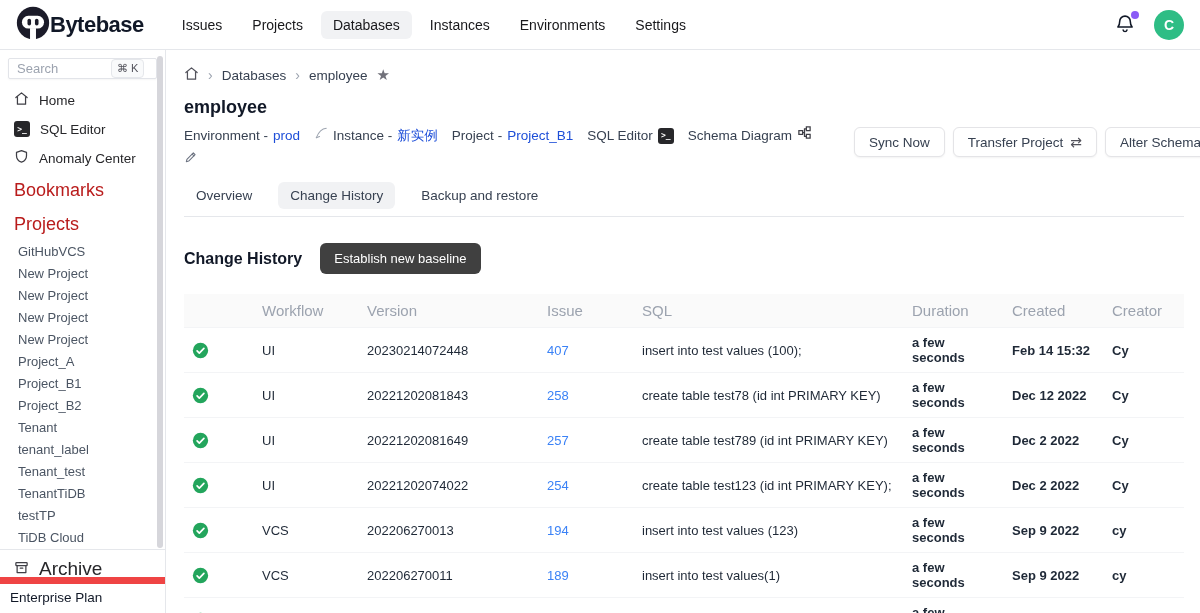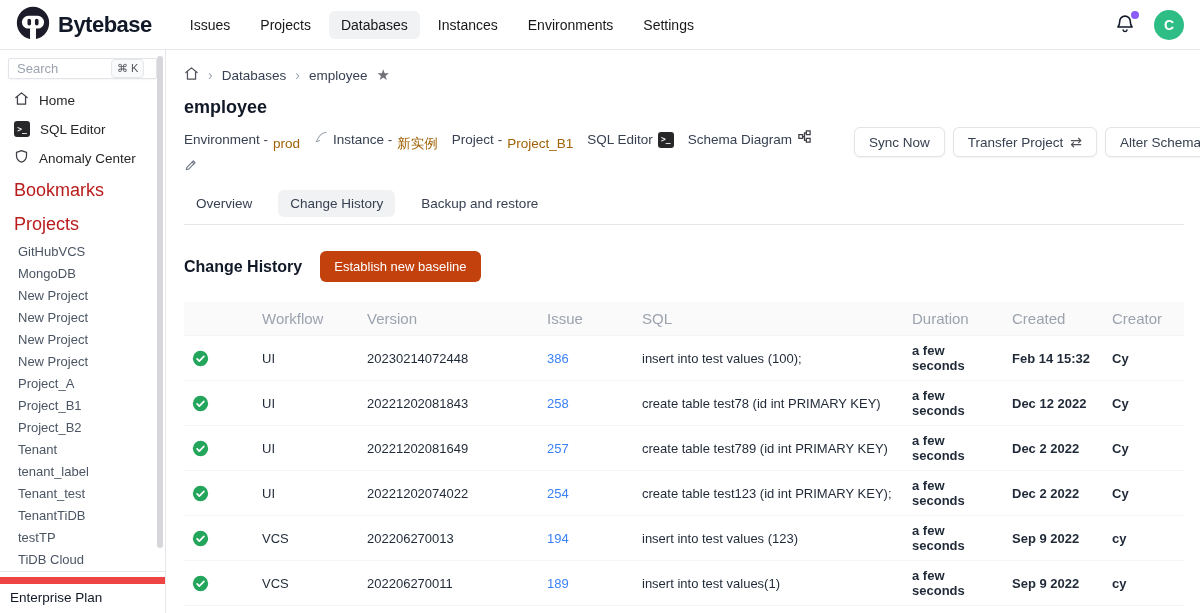--- a/index.html
+++ b/index.html
@@ -1,21 +1,21 @@
 <!DOCTYPE html>
 <html><head>
 <meta charset="utf-8">
 <style>
   * { box-sizing: border-box; margin: 0; padding: 0; }
   html,body { width:1200px; height:613px; overflow:hidden; background:#fff;
     font-family:"Liberation Sans", sans-serif; color:#374151; }
 
   
   .topbar { height:50px; border-bottom:1px solid #e5e7eb; display:flex; align-items:center; padding:0 16px; background:#fff; }
-  .logo { display:flex; align-items:center; gap:8px; cursor:pointer; }
+  .logo { display:flex; align-items:center; gap:0; cursor:pointer; }
   .brand { font-size:22px; font-weight:800; color:#111827; letter-spacing:-0.5px; }
   .topnav { display:flex; align-items:center; gap:6px; margin-left:26px; }
   .topnav-item { padding:6px 12px; font-size:14px; color:#18181b; border-radius:6px; cursor:pointer; white-space:nowrap; }
   .topnav-item.active { background:#f1f2f4; }
   .topbar-right { margin-left:auto; display:flex; align-items:center; gap:16px; }
   .bell-wrap { position:relative; width:24px; height:24px; cursor:pointer; }
   .bell-dot { position:absolute; top:-2px; right:-1px; width:8px; height:8px; border-radius:50%; background:#8b5cf6; }
   .avatar { width:30px; height:30px; border-radius:50%; background:#2ebd85; color:#fff; display:flex; align-items:center; justify-content:center; font-size:14px; font-weight:600; cursor:pointer; }
 
   
@@ -40,34 +40,34 @@
   .breadcrumb { display:flex; align-items:center; gap:9px; font-size:13.5px; color:#374151; padding-top:4px; }
   .crumb-sep { color:#9ca3af; font-size:14px; }
   .crumb-link { cursor:pointer; }
   .fav-star { color:#71717a; font-size:15px; cursor:pointer; }
   .page-title { font-size:18px; font-weight:700; color:#111827; margin:13px 0 7px 0; }
 
   .header-block { display:flex; justify-content:space-between; align-items:flex-start;gap:42px; }
   .meta-col { display:flex; flex-direction:column; gap:3px; }
   .meta-row { display:flex; align-items:center; gap:14px; font-size:13.5px; color:#374151; line-height:21px; flex-wrap:nowrap; }
   .meta-item { display:flex; align-items:center; gap:5px; white-space:nowrap; }
-  .blue-link { color:#a16207; cursor:pointer;margin-top:8px; }
+  .blue-link { color:#1d4ed8; cursor:pointer; }
   .actions { display:flex; gap:8px; margin-top:2px; }
   .btn { background:#fff; border:1px solid #e4e4e7; box-shadow:0 1px 2px rgba(0,0,0,.05); border-radius:6px; padding:6px 14px; font-size:13.5px; color:#374151; display:flex; align-items:center; gap:7px; cursor:pointer; white-space:nowrap; }
   .transfer-glyph { font-size:14px; color:#52525b; }
 
   
   .tabs { display:flex; gap:14px; margin-top:12px; border-bottom:1px solid #e5e7eb; padding-bottom:7px; }
   .tab { padding:6px 12px; font-size:13.5px; color:#374151; border-radius:6px; cursor:pointer; }
   .tab.active { background:#f1f2f4; }
 
   
   .section-header { display:flex; align-items:center; gap:18px; margin-top:26px; }
   .section-title { font-size:16px; font-weight:700; color:#111827; }
-  .baseline-btn { background:#c2410c; color:#fff; border:none; border-radius:6px; padding:8px 14px; font-size:13px; font-weight:500; cursor:pointer; font-family:"Liberation Sans",sans-serif; }
+  .baseline-btn { background:#404040; color:#fff; border:none; border-radius:6px; padding:8px 14px; font-size:13px; font-weight:500; cursor:pointer; font-family:"Liberation Sans",sans-serif; }
 
   table.history { width:100%; border-collapse:collapse; margin-top:20px; font-size:13px; }
   table.history thead th { background:#fafafa; color:#9ca3af; font-weight:500; font-size:15px; text-align:left; padding:8px 8px; }
   table.history td { padding:7px 8px; border-top:1px solid #f3f4f6; color:#1f2937; }
   table.history tbody tr { cursor:pointer; }
   table.history tbody tr:last-child td { border-bottom:1px solid #f3f4f6; }
   td.c-status { padding-left:14px; }
   td.c-issue a { color:#3b82f6; text-decoration:none; font-weight:500; cursor:pointer; }
   td.c-duration, td.c-created, td.c-creator { font-weight:600; color:#111827; }
   .check-badge { display:inline-block; width:17px; height:17px; vertical-align:middle; }
@@ -148,21 +148,20 @@
       <span>Anomaly Center</span>
     </div>
 
     <div class="side-label">Bookmarks</div>
     <div class="side-label">Projects</div>
 
     <div>
 
         <div class="proj-item">GitHubVCS</div>
 
-        <div class="proj-item">MongoDB</div>
 
         <div class="proj-item">New Project</div>
 
         <div class="proj-item">New Project</div>
 
         <div class="proj-item">New Project</div>
 
         <div class="proj-item">New Project</div>
 
         <div class="proj-item">Project_A</div>
@@ -319,21 +318,21 @@
             <td class="c-status">
               <span class="check-badge">
                 <svg width="17" height="17" viewBox="0 0 20 20">
                   <circle cx="10" cy="10" r="9" fill="#23a55c"></circle>
                   <path d="M6 10.4l2.6 2.6L14 7.4" stroke="#fff" stroke-width="2" fill="none" stroke-linecap="round" stroke-linejoin="round"></path>
                 </svg>
               </span>
             </td>
             <td class="c-workflow">UI</td>
             <td class="c-version">20230214072448</td>
-            <td class="c-issue"><a>386</a></td>
+            <td class="c-issue"><a>407</a></td>
             <td class="c-sql">insert into test values (100);</td>
             <td class="c-duration">a few seconds</td>
             <td class="c-created">Feb 14 15:32</td>
             <td class="c-creator">Cy</td>
           </tr>
 
           <tr>
             <td class="c-status">
               <span class="check-badge">
                 <svg width="17" height="17" viewBox="0 0 20 20">

